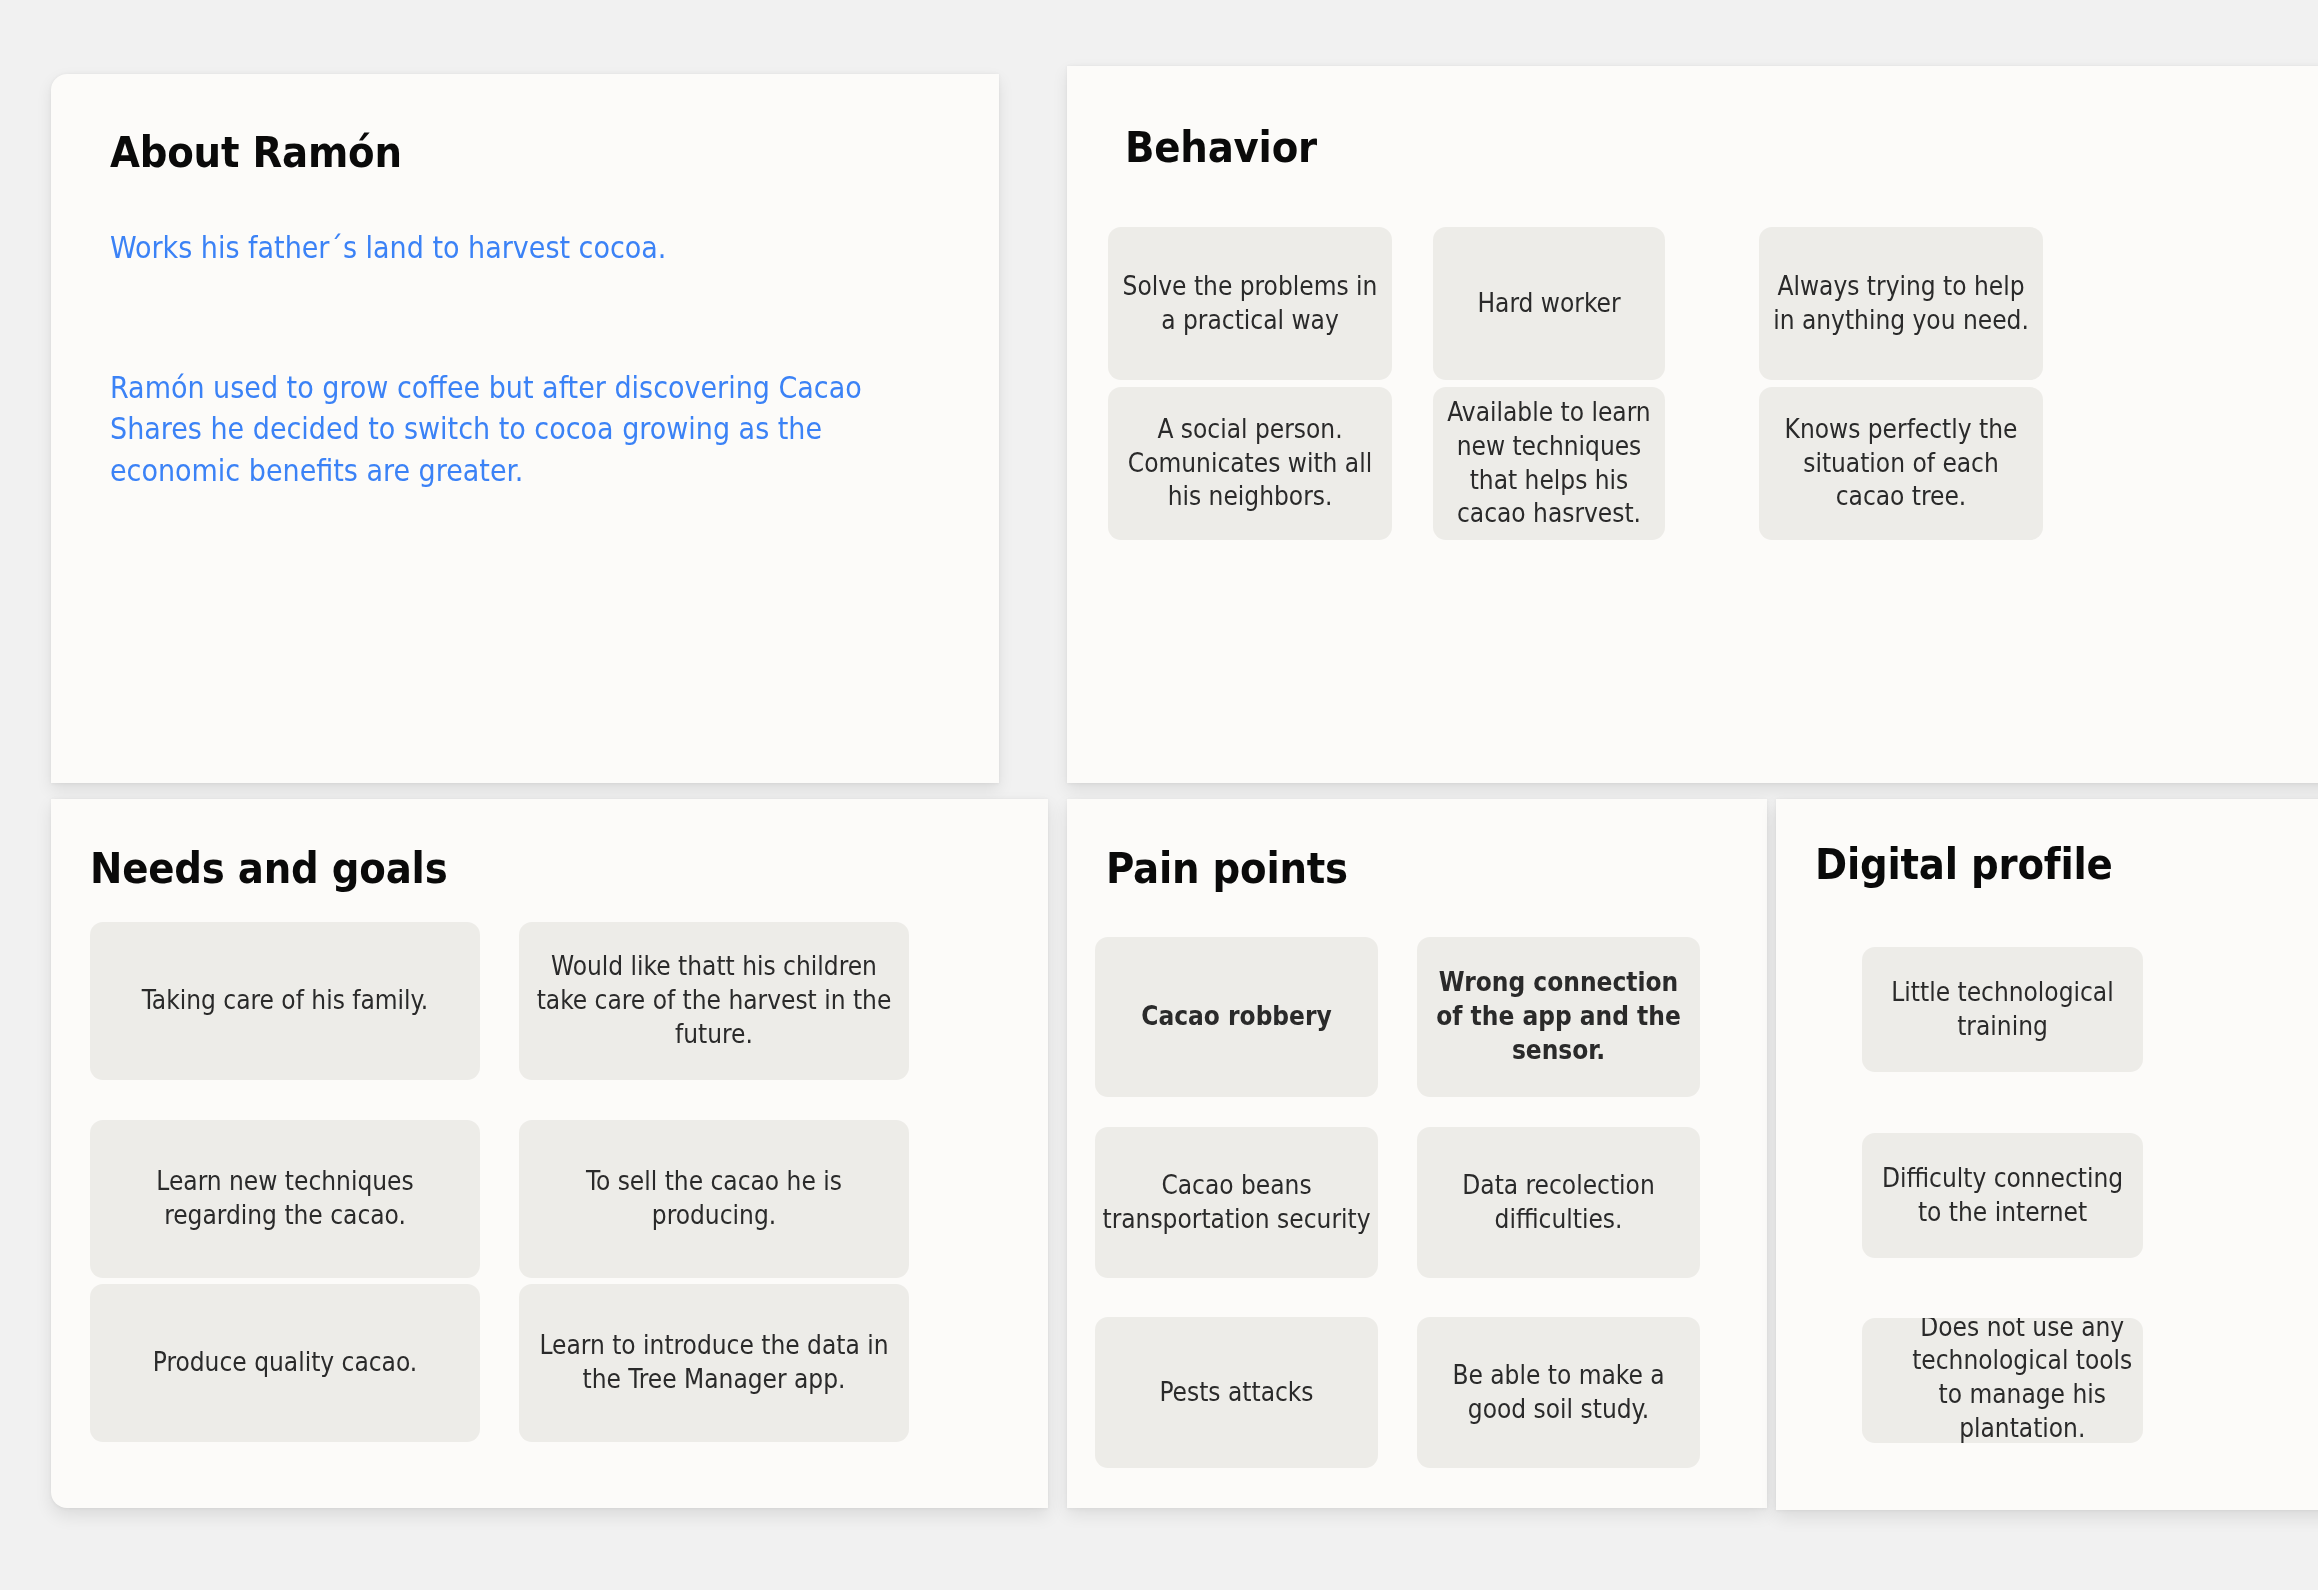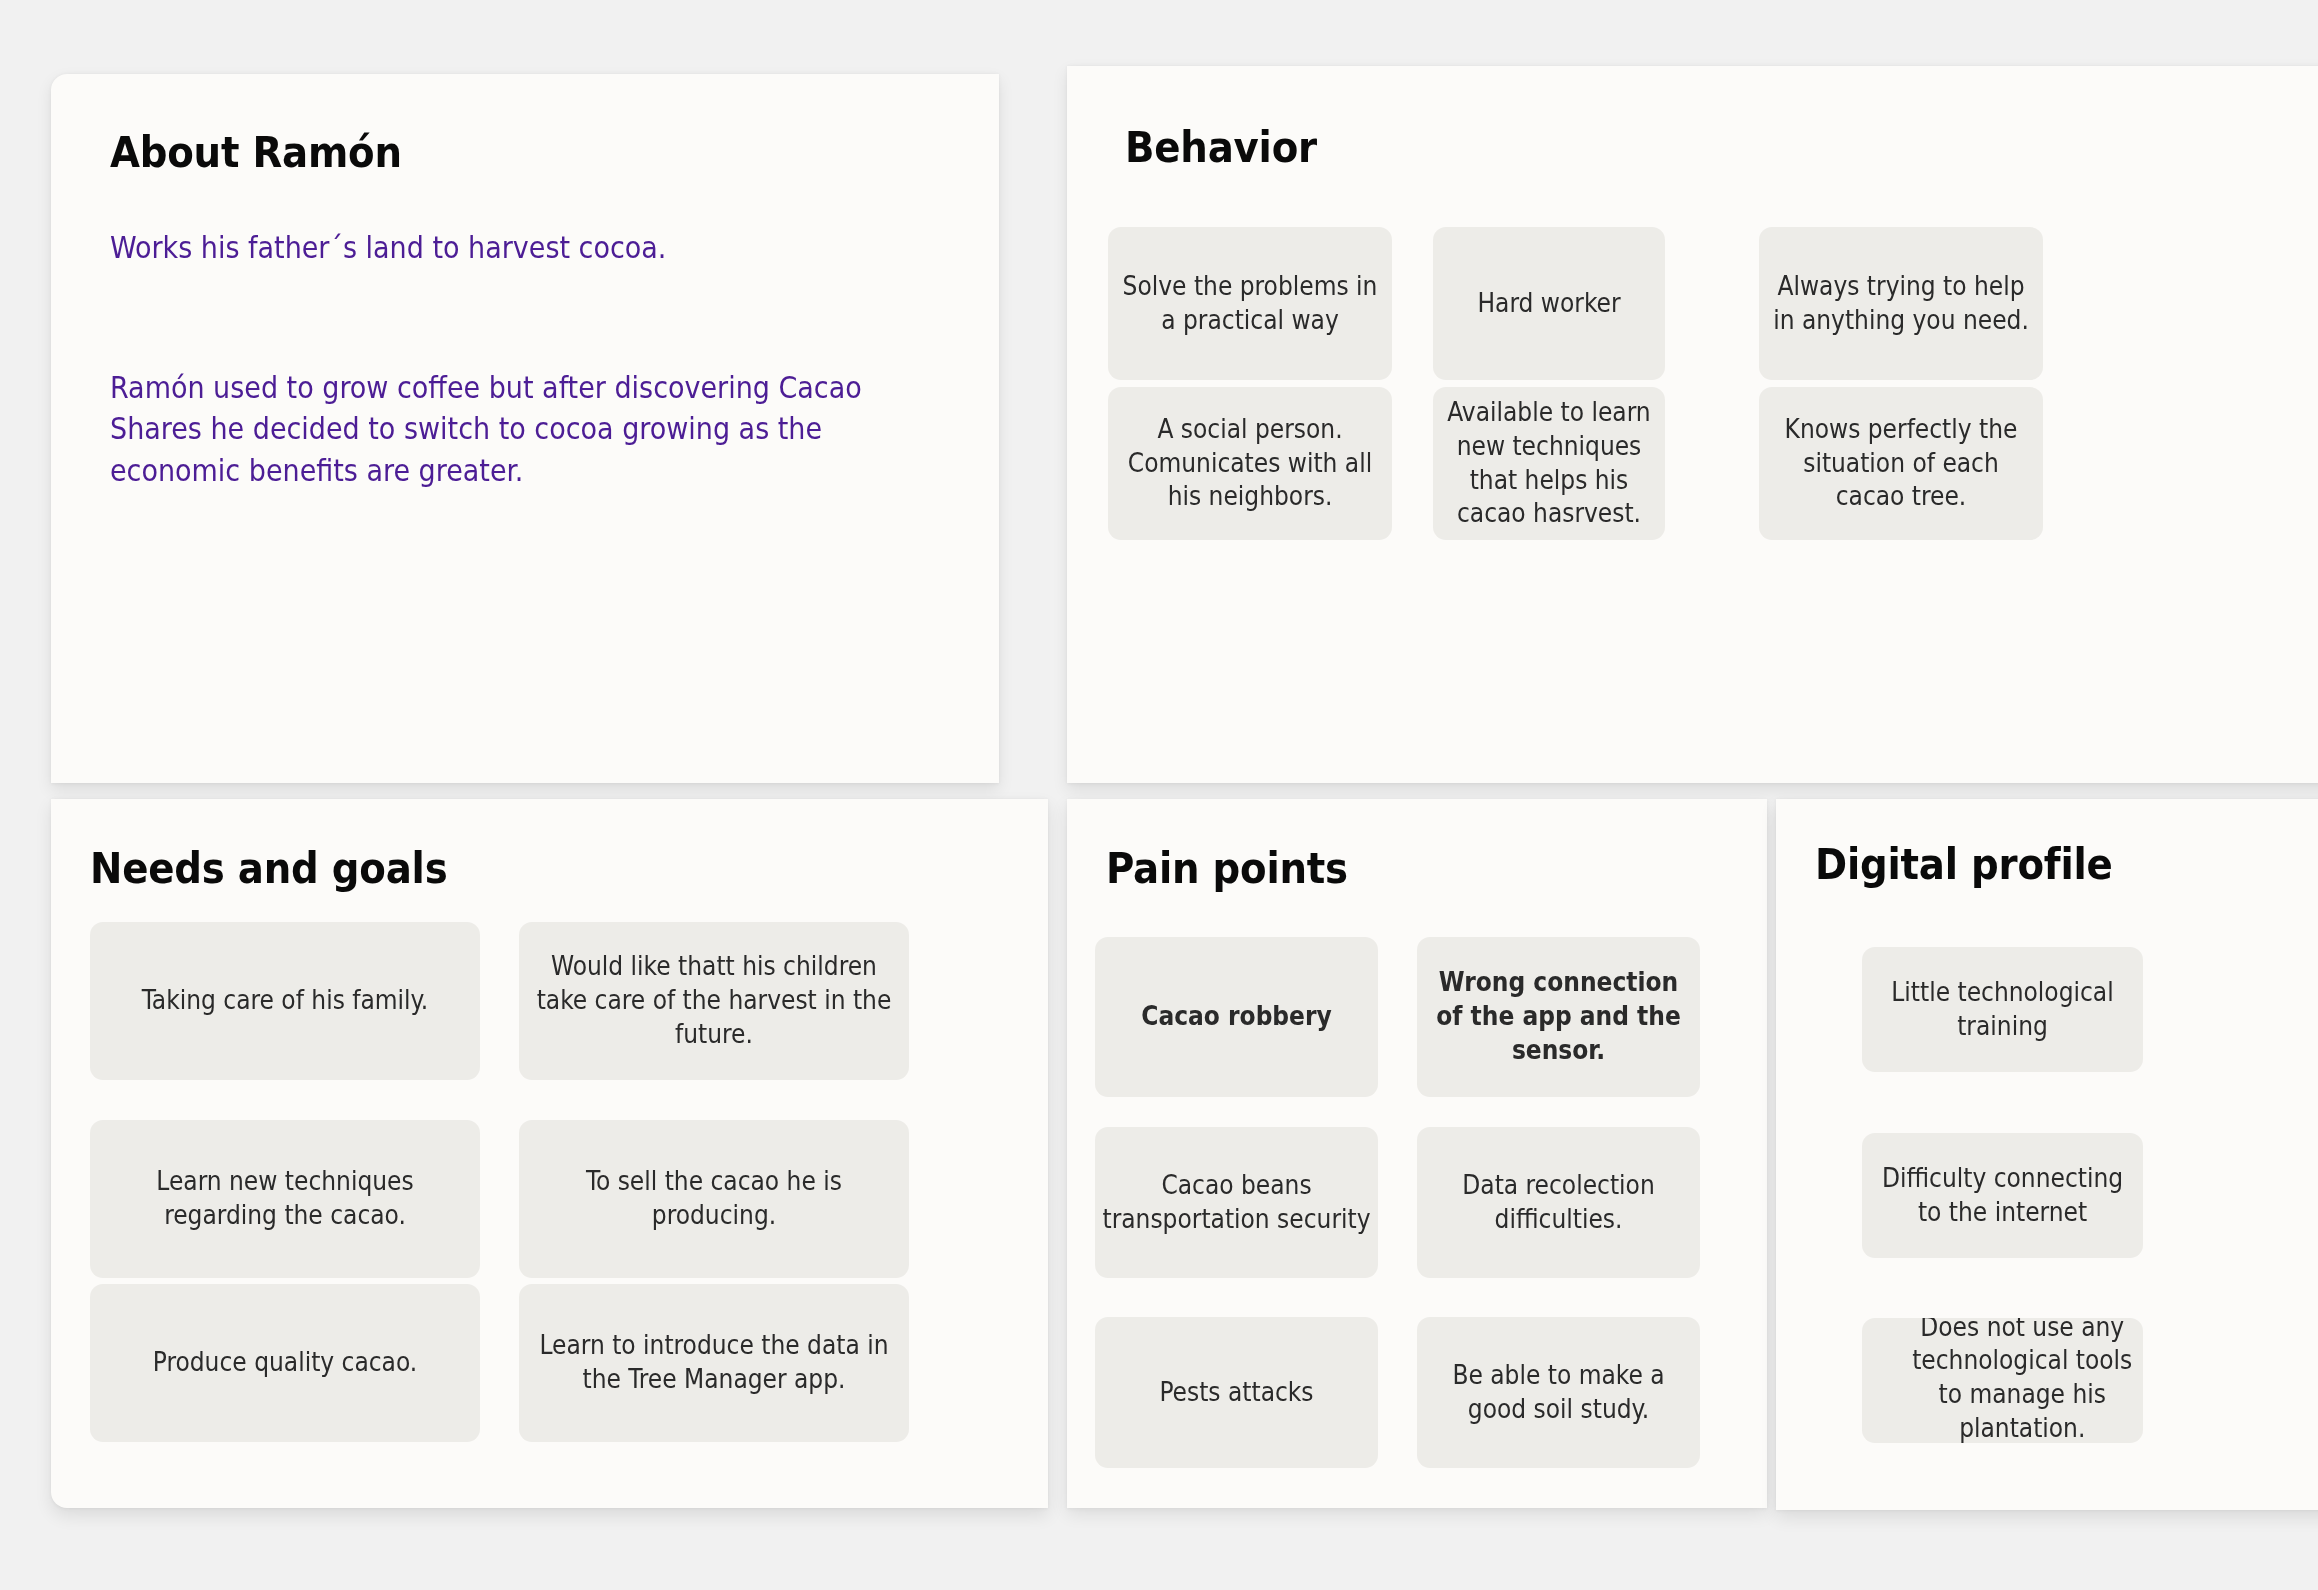--- a/index.html
+++ b/index.html
@@ -66,21 +66,21 @@
   .title-behavior { left: 58px; top: 56px; font-size: 43px; }
   .title-needs    { left: 39px;  top: 44px;  font-size: 43px; }
   .title-pain     { left: 39px;  top: 44px;  font-size: 43px; }
   .title-digital  { left: 39px;  top: 40px;  font-size: 43px; }
 
   
   .about-para {
     position: absolute;
     left: 59px;
     margin: 0;
-    color: #4c1d95;
+    color: #3b82f6;
     font-size: 30px;
     line-height: 1.38;
     font-stretch: condensed;
     width: 761px;
   }
   .about-para-1 { top: 153px; }
   .about-para-2 { top: 293px; }
 
   
   .card {

